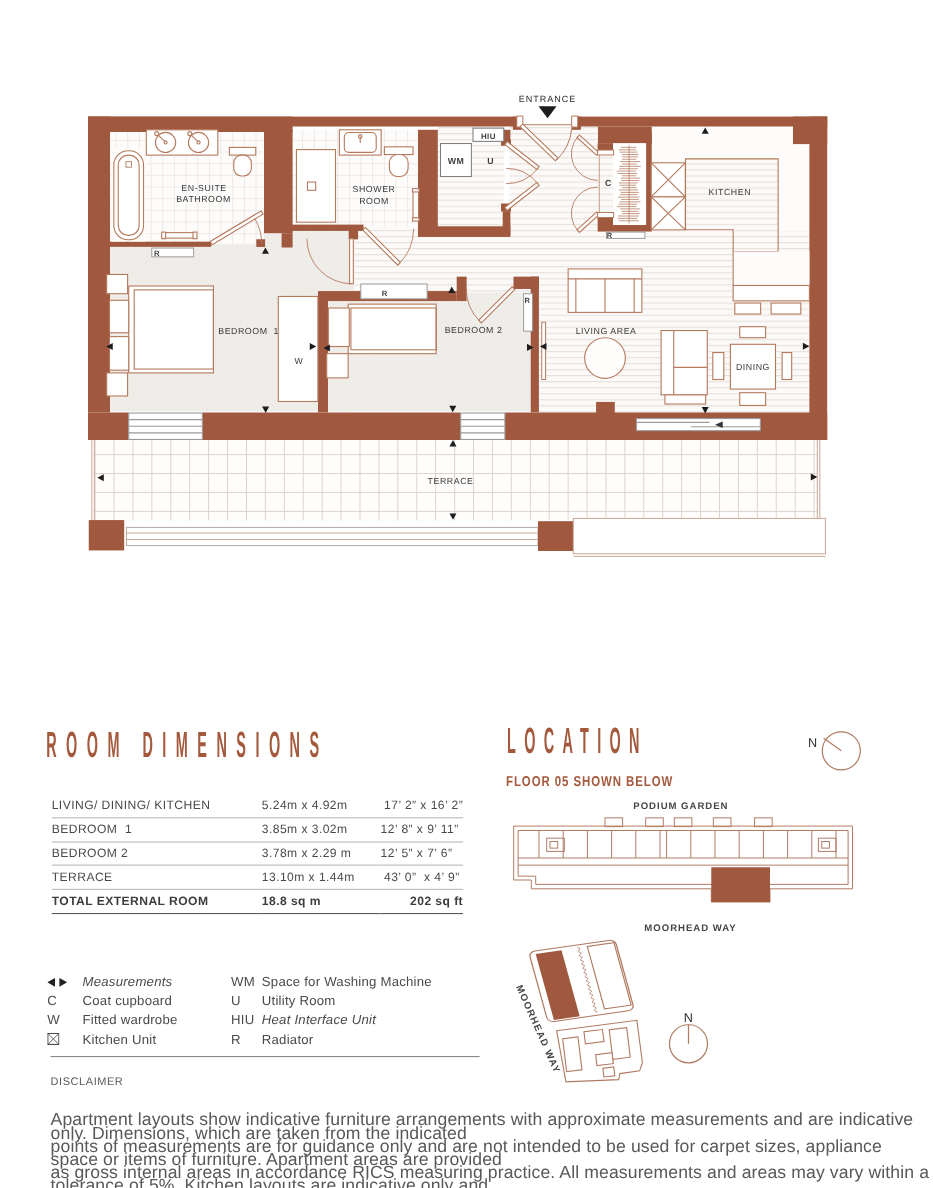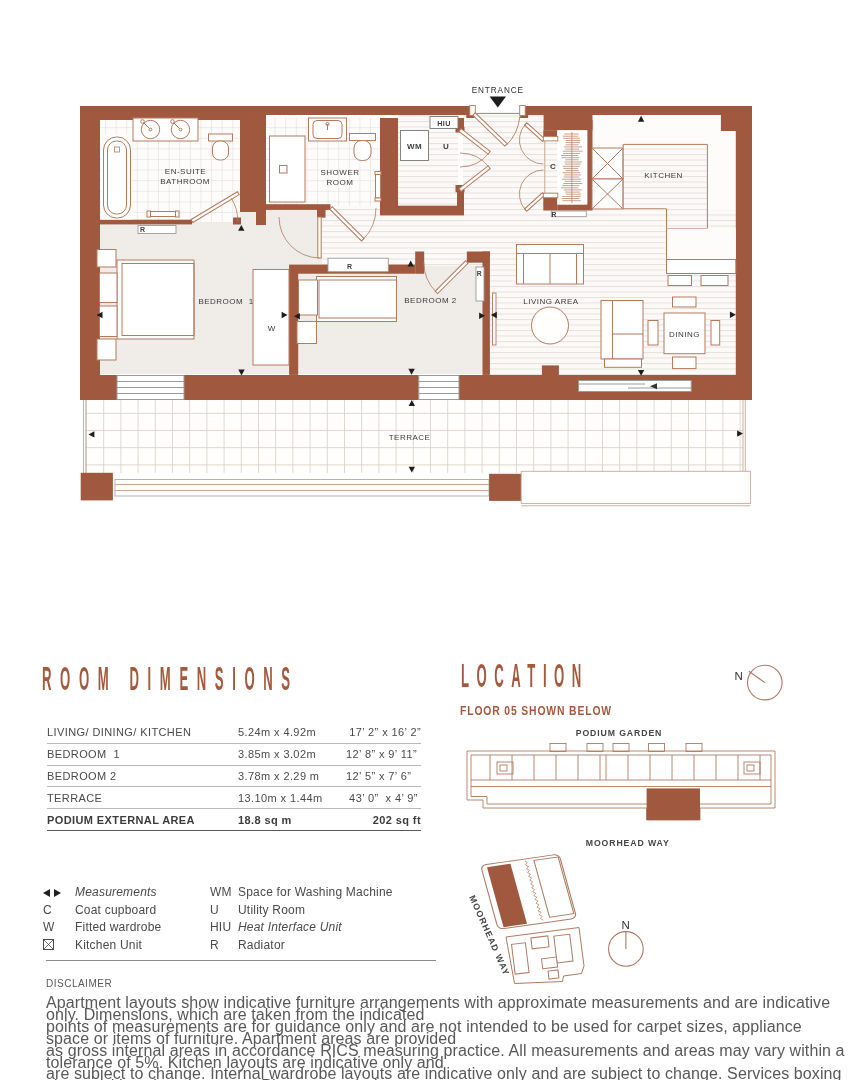--- a/index.html
+++ b/index.html
@@ -416,21 +416,21 @@
             <td>BEDROOM 2</td>
             <td>3.78m x 2.29 m</td>
             <td style="text-align:left">12’ 5” x 7’ 6”</td>
           </tr>
       <tr>
             <td>TERRACE</td>
             <td>13.10m x 1.44m</td>
             <td style="text-align:center">43’ 0” &nbsp;x 4’ 9”</td>
           </tr>
       <tr class="tot">
-            <td>PODIUM EXTERNAL AREA</td>
+            <td>TOTAL EXTERNAL ROOM</td>
             <td>18.8 sq m</td>
             <td style="text-align:right">202 sq ft</td>
           </tr>
     </tbody>
       </table>
   </div>
 
   <div class="abs leg" style="left:43px;top:885px;width:400px;">
 
     <div style="position:absolute;left:0;top:2px;"><svg width="18" height="10">
@@ -460,21 +460,21 @@
     <div style="position:absolute;left:167px;top:35px;">HIU</div>
     <div style="position:absolute;left:195px;top:35px;font-style:italic;">Heat Interface Unit</div>
 
     <div style="position:absolute;left:167px;top:52.5px;">R</div>
     <div style="position:absolute;left:195px;top:52.5px;">Radiator</div>
   </div>
 
   <div class="abs" style="left:46px;top:960px;width:390px;height:0;border-top:1px solid #8a8a8a;"></div>
 
   <div class="abs" style="left:46px;top:979px;width:802px;">
-    <div style="font-size:10px;color:#585858;letter-spacing:0.5px;line-height:10px;margin-bottom:8px;">DISCLAIMER</div>
+    <div style="font-size:10px;color:#585858;letter-spacing:0.5px;line-height:10px;margin-bottom:24px;">DISCLAIMER</div>
     <div class="disc">Apartment layouts show indicative furniture arrangements with approximate measurements and are indicative only. Dimensions, which are taken from the indicated<br>points of measurements are for guidance only and are not intended to be used for carpet sizes, appliance space or items of furniture. Apartment areas are provided<br>as gross internal areas in accordance RICS measuring practice. All measurements and areas may vary within a tolerance of 5%. Kitchen layouts are indicative only and<br>are subject to change. Internal wardrobe layouts are indicative only and are subject to change. Services boxing sizes and locations may vary. Please note: to increase<br>legibility these plans have been sized to fit the page and are not drawn to scale and as such may not be at the same scale as those on other pages.</div>
   </div>
 
   <div class="abs hdg" style="left:461px;top:658px;letter-spacing:9.2px;">LOCATION</div>
   <div class="abs subhdg" style="left:460px;top:703px;">FLOOR 05 SHOWN BELOW</div>
 
   <svg class="abs" style="left:0;top:640px" width="848" height="440" viewBox="0 640 848 440">
     <g id="loc">
 
 <text x="619" y="735.5" font-size="8.7" font-weight="bold" fill="#454545" text-anchor="middle" letter-spacing="0.9">PODIUM GARDEN</text>

